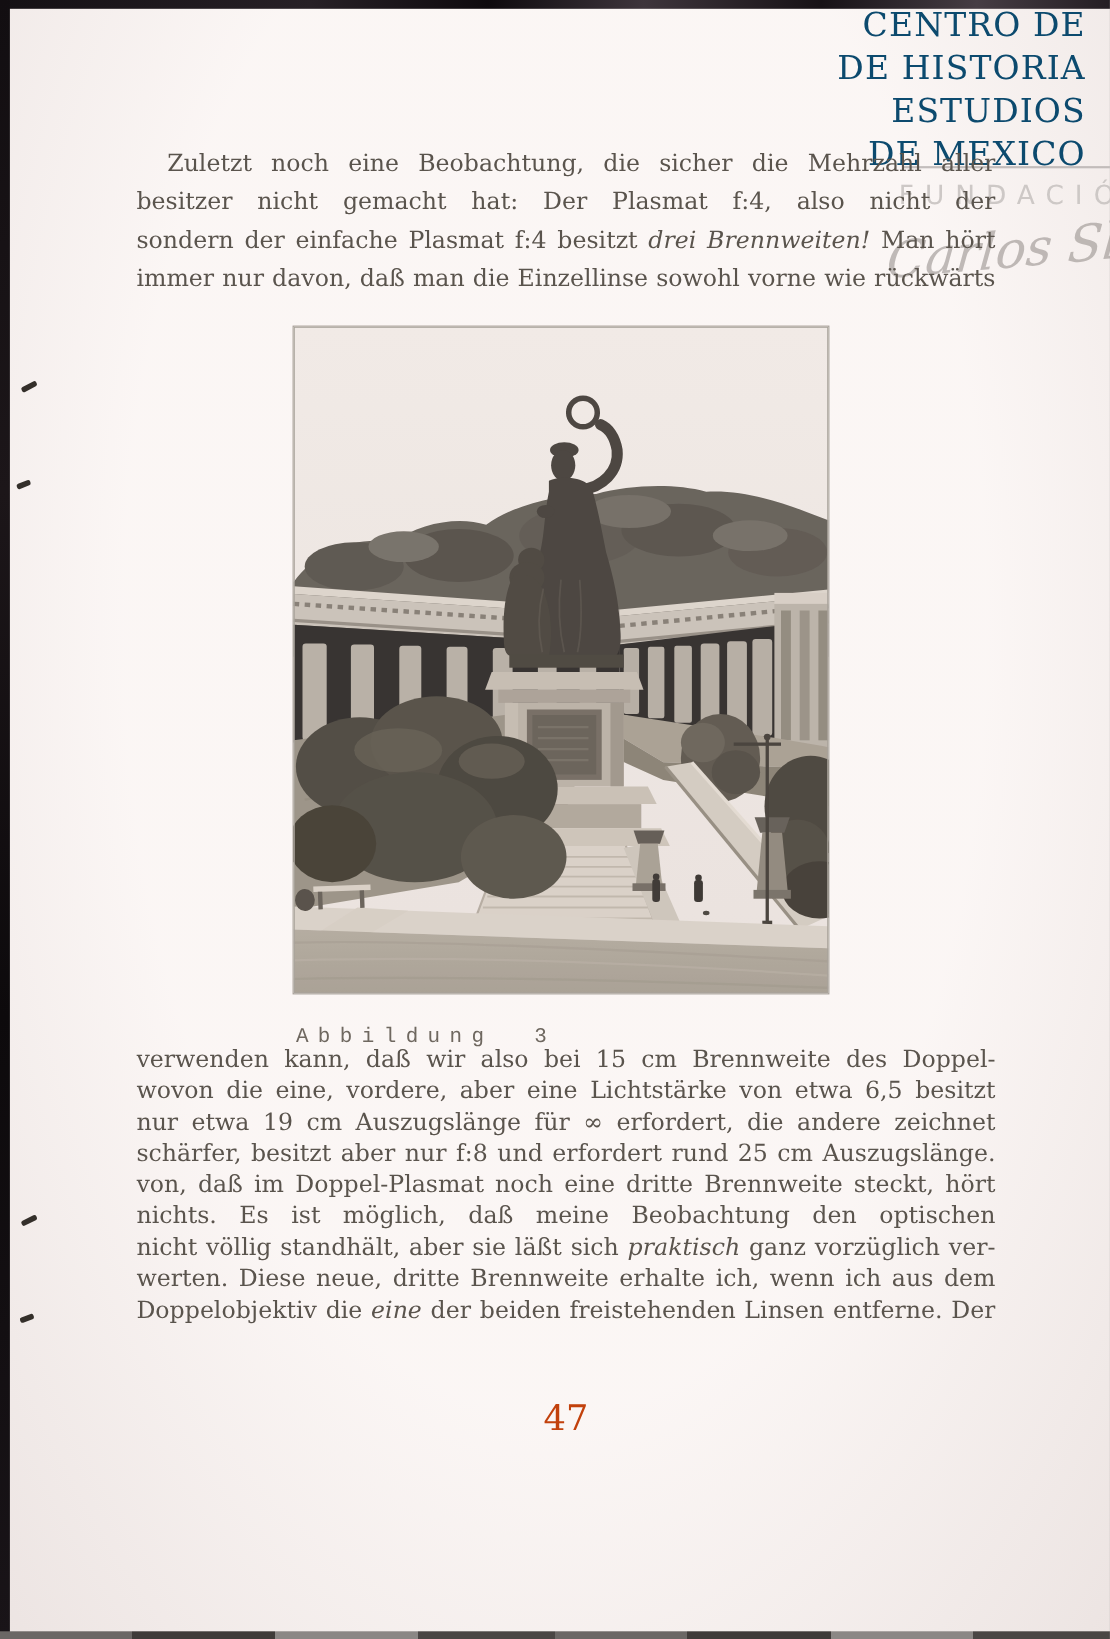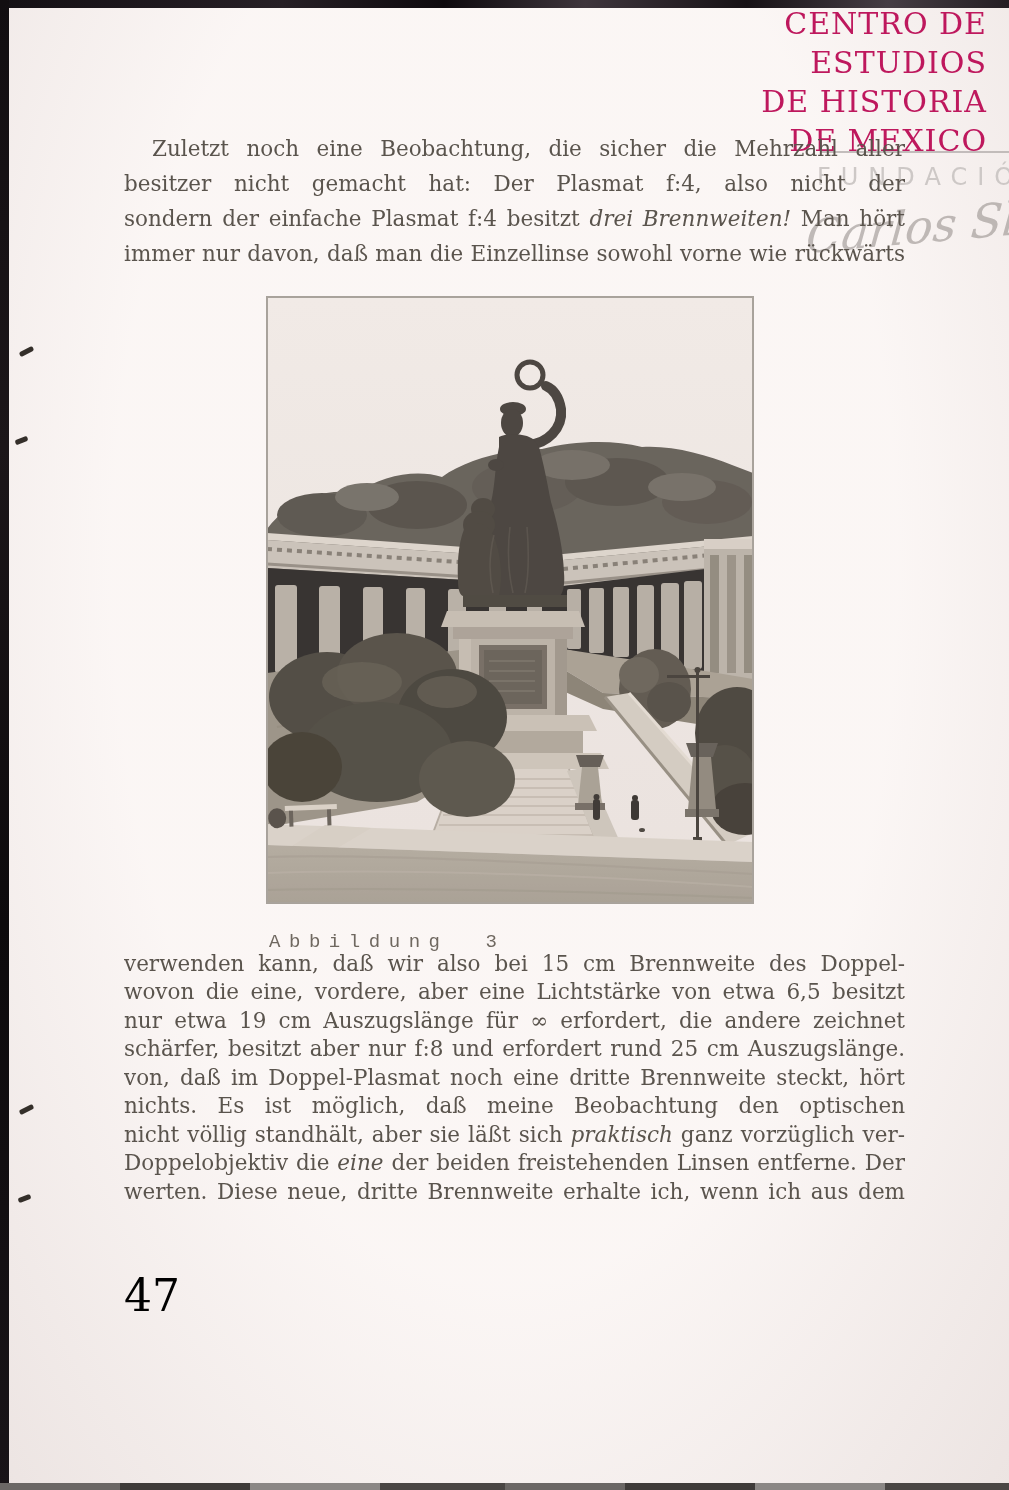--- a/index.html
+++ b/index.html
@@ -8,54 +8,54 @@
   .paper-tint{position:absolute;inset:0;background:radial-gradient(ellipse at 50% 38%, rgba(255,252,251,.55) 55%, rgba(228,219,217,.55) 100%);pointer-events:none;}
   
   .edge-top{position:absolute;left:0;top:0;width:100%;height:8px;
     background:linear-gradient(90deg,#141014 0%,#272026 28%,#0e0a0e 44%,#3e353c 58%,#171216 74%,#463d44 88%,#241e23 100%);}
   .edge-left{position:absolute;left:0;top:0;width:9px;height:100%;
     background:linear-gradient(180deg,#120e11,#1c1619 30%,#0d0a0c 62%,#191418 100%);}
   .edge-bottom{position:absolute;left:0;bottom:0;width:100%;height:7px;
     background:repeating-linear-gradient(90deg,#6B6765 0 120px,#3F3B39 120px 250px,#8B8785 250px 380px,#4A4644 380px 505px);}
   .mark{position:absolute;width:15px;height:5px;background:#342F2A;border-radius:2px;}
   
-  .wm{position:absolute;right:22px;top:4px;width:320px;text-align:right;color:#be185d;
+  .wm{position:absolute;right:22px;top:4px;width:320px;text-align:right;color:#0c4a6e;
       font-size:30px;line-height:39px;letter-spacing:1px;pointer-events:none;}
   .wm-rule{position:absolute;left:820px;top:151px;width:189px;height:2px;background:#B8B3B1;opacity:.85;}
   .wm-foundation{position:absolute;left:817px;top:163px;font-family:"DejaVu Sans","Liberation Sans",sans-serif;
       font-size:24px;letter-spacing:10px;color:#CDC8C6;}
   .wm-signature{position:absolute;left:806px;top:198px;font-style:italic;font-size:46px;color:rgba(151,145,141,.6);
       transform:rotate(-5deg) skewX(-10deg);white-space:nowrap;}
   
   .para{position:absolute;left:124px;width:781px;color:#5A544D;}
   .text-line{text-align:justify;text-align-last:justify;overflow:hidden;}
   .para1 .text-line{height:35px;line-height:35px;font-size:21.5px;}
   .para2 .text-line{height:28.45px;line-height:28.45px;font-size:21.5px;}
   .para1{top:131px;}
   .para2{top:950px;}
   .para1 .text-line:first-child{text-indent:28px;}
   .text-line em{}
   
   .figure{position:absolute;left:266px;top:296px;width:488px;height:608px;box-sizing:border-box;
       border:1px solid #A8A29B;background:#EFE9E5;}
   .figure svg{display:block;width:100%;height:100%;}
   .caption{position:absolute;left:269px;top:931px;font-size:19px;letter-spacing:.45em;word-spacing:.9em;color:#6F6860;font-family:Liberation Mono, monospace;}
-  .pageno{position:absolute;left:124px;top:1270px;width:781px;text-align:left;font-size:44px;color:#000000;}
+  .pageno{position:absolute;left:124px;top:1270px;width:781px;text-align:center;font-size:32px;color:#c2410c;}
 </style>
 </head>
 <body>
 
 <div class="scan">
 
   <div class="paper-tint"></div>
 
   <div class="wm">
     <div>CENTRO DE</div>
+    <div>DE HISTORIA</div>
     <div>ESTUDIOS</div>
-    <div>DE HISTORIA</div>
     <div>DE MEXICO</div>
   </div>
   <div class="wm-rule"></div>
   <div class="wm-foundation">FUNDACIÓN</div>
   <div class="wm-signature">Carlos Slim</div>
 
   <div class="para para1">
       <div class="text-line"><span>Zuletzt noch eine Beobachtung, die sicher die Mehrzahl aller Plasmat-</span></div>
       <div class="text-line"><span>besitzer nicht gemacht hat: Der Plasmat f:4, also nicht der Satzplasmat,</span></div>
       <div class="text-line"><span>sondern der einfache Plasmat f:4 besitzt </span><em>drei Brennweiten!</em><span> Man hört</span></div>
@@ -251,22 +251,22 @@
   <div class="caption">Abbildung 3</div>
 
   <div class="para para2">
       <div class="text-line"><span>verwenden kann, daß wir also bei 15 cm Brennweite des Doppel-</span></div>
       <div class="text-line"><span>wovon die eine, vordere, aber eine Lichtstärke von etwa 6,5 besitzt und</span></div>
       <div class="text-line"><span>nur etwa 19 cm Auszugslänge für ∞ erfordert, die andere zeichnet etwas</span></div>
       <div class="text-line"><span>schärfer, besitzt aber nur f:8 und erfordert rund 25 cm Auszugslänge. Da-</span></div>
       <div class="text-line"><span>von, daß im Doppel-Plasmat noch eine dritte Brennweite steckt, hört man</span></div>
       <div class="text-line"><span>nichts. Es ist möglich, daß meine Beobachtung den optischen Forderungen</span></div>
       <div class="text-line"><span>nicht völlig standhält, aber sie läßt sich </span><em>praktisch</em><span> ganz vorzüglich ver-</span></div>
+      <div class="text-line"><span>werten. Diese neue, dritte Brennweite erhalte ich, wenn ich aus dem</span></div>
       <div class="text-line"><span>Doppelobjektiv die </span><em>eine</em><span> der beiden freistehenden Linsen entferne. Der</span></div>
-      <div class="text-line"><span>werten. Diese neue, dritte Brennweite erhalte ich, wenn ich aus dem</span></div>
     </div>
 
   <div class="pageno">47</div>
 
   <div class="mark" style="left:19px;top:349px;transform:rotate(-28deg);"></div>
   <div class="mark" style="left:15px;top:438px;transform:rotate(-22deg);width:13px;"></div>
   <div class="mark" style="left:19px;top:1107px;transform:rotate(-26deg);"></div>
   <div class="mark" style="left:18px;top:1196px;transform:rotate(-20deg);width:13px;"></div>
 
   <div class="edge-top"></div>

